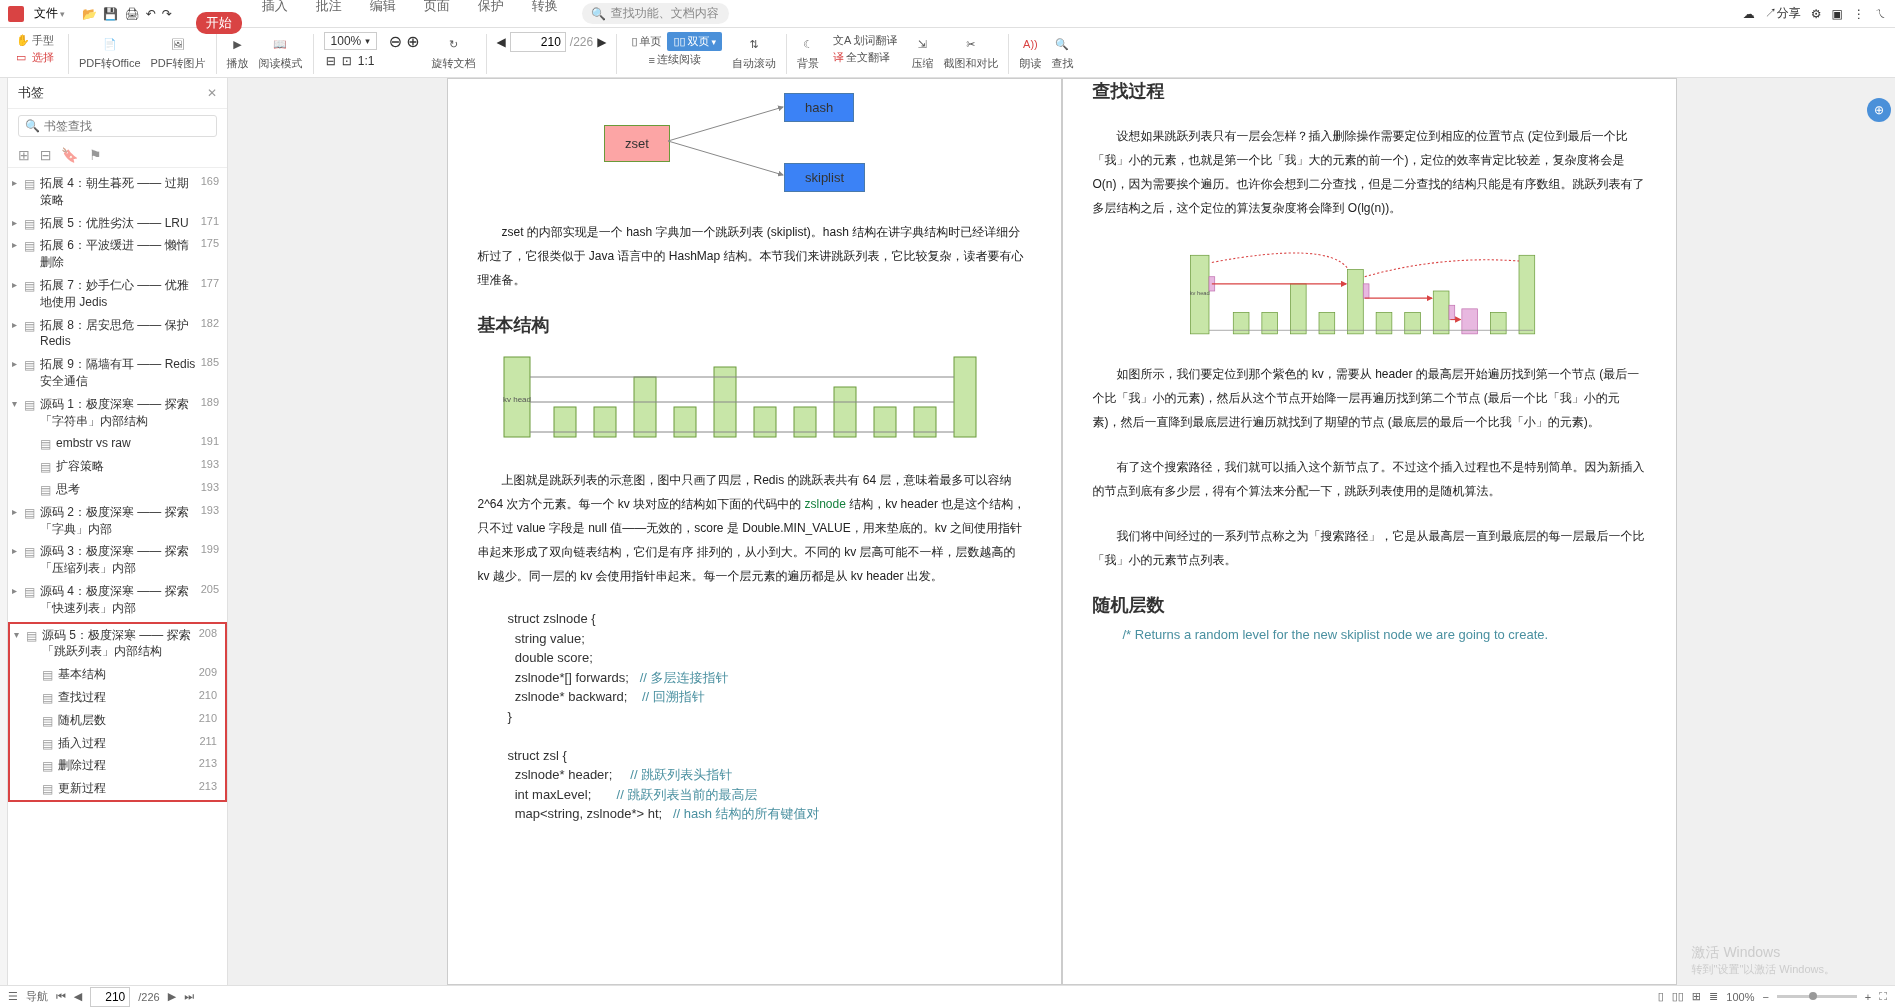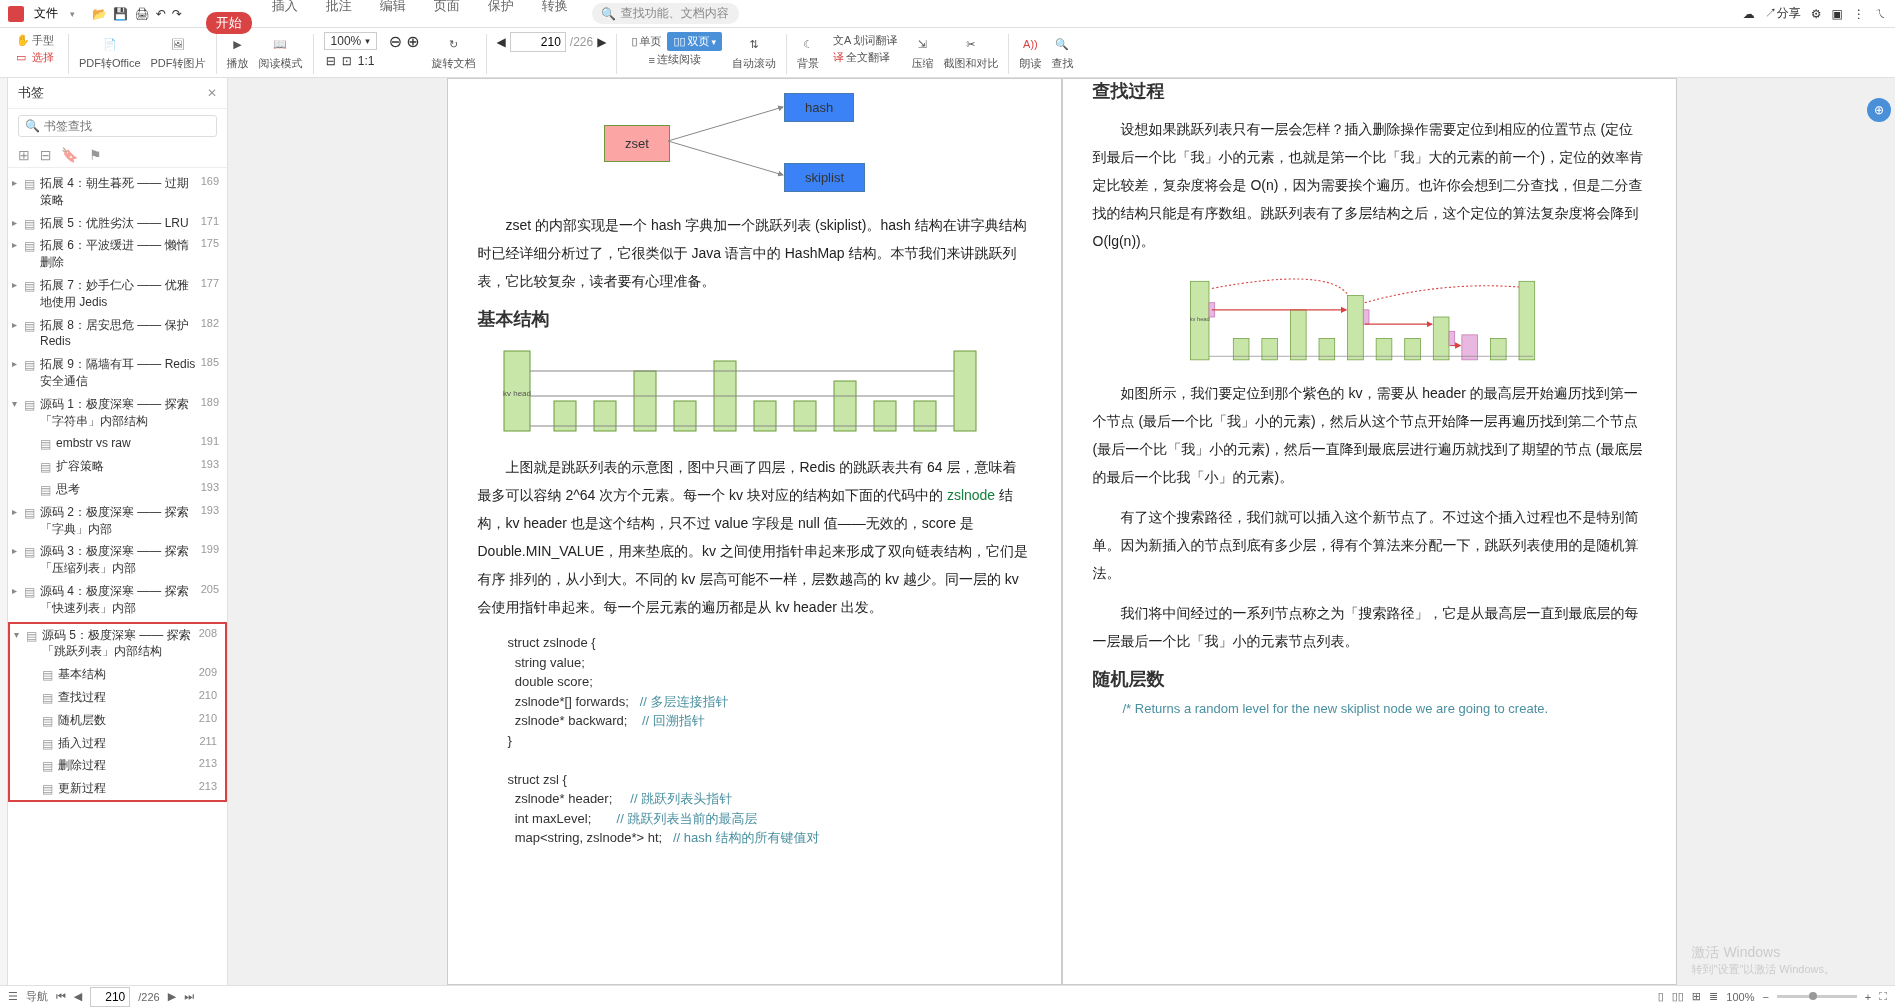--- a/index.html
+++ b/index.html
@@ -1,21 +1,21 @@
 <!DOCTYPE html>
 <html><head>
 <meta charset="utf-8">
 <style>
 * { margin: 0; padding: 0; box-sizing: border-box; font-family: "Microsoft YaHei", sans-serif; }
 body { background: #fff; font-size: 12px; color: #333; overflow: hidden; }
 
 
 .menubar { display: flex; align-items: center; height: 28px; background: #fff; border-bottom: 1px solid #e0e0e0; padding: 0 8px; gap: 4px; }
 .menubar .logo { width: 16px; height: 16px; background: #d94343; border-radius: 2px; }
-.menubar .file-btn { background: #fff; border: none; padding: 2px 6px; font-size: 12px; display: flex; align-items: center; gap: 12px; }
+.menubar .file-btn { background: #fff; border: none; padding: 2px 6px; font-size: 12px; display: flex; align-items: center; gap: 2px; }
 .menubar .icon-group { display: flex; gap: 6px; margin-left: 8px; }
 .menubar .tabs { display: flex; gap: 12px; margin-left: 20px; }
 .menubar .tab { padding: 4px 8px; font-size: 13px; color: #666; cursor: pointer; }
 .menubar .tab.active { background: #d94343; color: #fff; border-radius: 10px; padding: 2px 10px; margin-top: 19px; }
 .menubar .search-pill { display: flex; align-items: center; background: #f0f0f0; border-radius: 12px; padding: 2px 10px; margin-left: 12px; font-size: 12px; color: #888; gap: 4px; }
 .menubar .right-icons { margin-left: auto; display: flex; gap: 10px; align-items: center; }
 
 
 .ribbon { display: flex; align-items: flex-start; height: 50px; background: #fff; border-bottom: 1px solid #e0e0e0; padding: 4px 8px; gap: 2px; }
 .ribbon-group { display: flex; flex-direction: column; align-items: center; padding: 0 4px; }
@@ -48,21 +48,21 @@
 .bm-item .bmicon { width: 12px; flex-shrink: 0; margin-top: 2px; opacity: 0.5; }
 .bm-item .label { flex: 1; padding: 0 4px; line-height: 1.4; }
 .bm-item .page { color: #999; font-size: 11px; flex-shrink: 0; }
 .bm-item.indent1 { padding-left: 20px; }
 .bm-highlight { border: 2px solid #d94343; margin: 2px 0; }
 
 
 .doc-area { flex: 1; background: #f0f0f0; position: relative; overflow: hidden; display: flex; justify-content: center; padding: 0; }
 .doc-scroll { display: flex; gap: 0; height: 100%; }
 .page-sheet { background: #fff; width: 615px; height: 100%; border: 1px solid #ccc; padding: 0 30px; overflow: hidden; position: relative; }
-.doc-text { font-size: 14px; line-height: 2; color: #222; margin: 12px 0; }
+.doc-text { font-size: 12px; line-height: 2; color: #222; margin: 21px 0; }
 .doc-text.indent { text-indent: 2em; }
 .doc-h2 { font-size: 18px; font-weight: bold; margin: 12px 0 8px 0; }
 .code-block { font-family: monospace; font-size: 13px; line-height: 1.5; padding-left: 30px; margin: 8px 0; white-space: pre; }
 .code-block .comment { color: #4a90a0; }
 .diagram { display: flex; justify-content: center; margin: 10px 0; }
 .orange-link { color: #15803d; }
 
 
 .zset-diagram { position: relative; width: 300px; height: 110px; }
 .box-green { position: absolute; border: 1px solid #6a9a3a; background: #fca5a5; padding: 10px 20px; font-size: 13px; }

